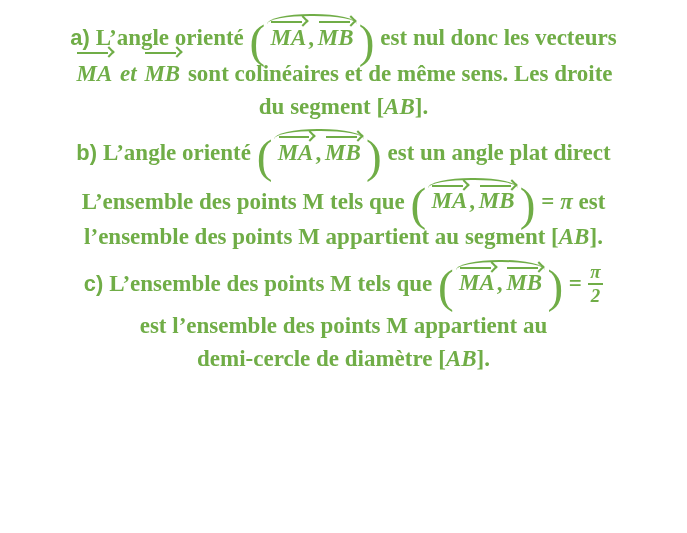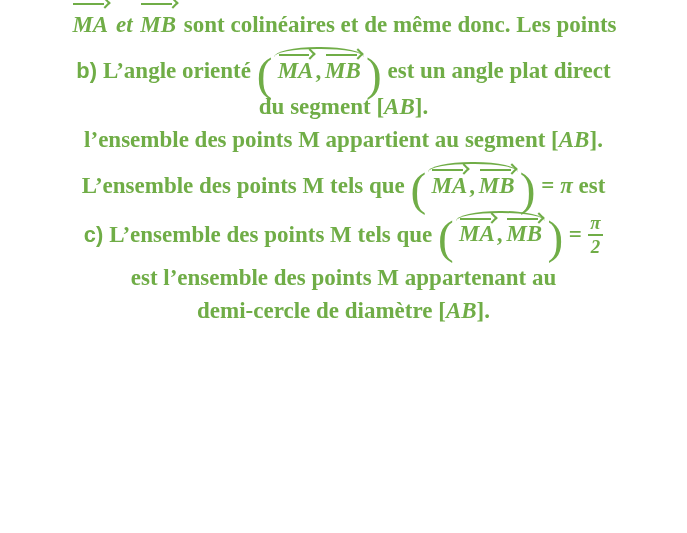--- a/index.html
+++ b/index.html
@@ -32,23 +32,24 @@
   .frac{display:inline-block;vertical-align:-0.62em;line-height:1.08;
     font-size:0.82em;font-style:italic;text-align:center;}
   .frac .num{display:block;border-bottom:2px solid currentColor;padding:0 0.14em 1px;}
   .frac .den{display:block;padding-top:1px;}
 </style>
 </head>
 <body>
 
 <div class="page">
   <div id="content">
-      <div class="line"><span class="vec">MA</span><span class="it"> et </span><span class="vec">MB</span><span class="txt"> sont colinéaires et de même donc. Les points</span></div>
+      <div class="line tall"><span class="label">a) </span><span class="txt">L’angle orienté </span><span class="angle"><span class="paren">(</span><span class="hat"><span class="vec">MA</span><span class="comma">,</span><span class="vec">MB</span></span><span class="paren">)</span></span><span class="txt"> est nul donc les vecteurs</span></div>
+      <div class="line"><span class="vec">MA</span><span class="it"> et </span><span class="vec">MB</span><span class="txt"> sont colinéaires et de même sens. Les droite</span></div>
+      <div class="line"><span class="txt">du segment [</span><span class="it">AB</span><span class="txt">].</span></div>
       <div class="line tall"><span class="label">b) </span><span class="txt">L’angle orienté </span><span class="angle"><span class="paren">(</span><span class="hat"><span class="vec">MA</span><span class="comma">,</span><span class="vec">MB</span></span><span class="paren">)</span></span><span class="txt"> est un angle plat direct</span></div>
-      <div class="line"><span class="txt">du segment [</span><span class="it">AB</span><span class="txt">].</span></div>
+      <div class="line tall"><span class="txt">L’ensemble des points M tels que </span><span class="angle"><span class="paren">(</span><span class="hat"><span class="vec">MA</span><span class="comma">,</span><span class="vec">MB</span></span><span class="paren">)</span></span><span class="txt"> = </span><span class="it">π</span><span class="txt"> est</span></div>
       <div class="line"><span class="txt">l’ensemble des points M appartient au segment [</span><span class="it">AB</span><span class="txt">].</span></div>
-      <div class="line tall"><span class="txt">L’ensemble des points M tels que </span><span class="angle"><span class="paren">(</span><span class="hat"><span class="vec">MA</span><span class="comma">,</span><span class="vec">MB</span></span><span class="paren">)</span></span><span class="txt"> = </span><span class="it">π</span><span class="txt"> est</span></div>
       <div class="line tall"><span class="label">c) </span><span class="txt">L’ensemble des points M tels que </span><span class="angle"><span class="paren">(</span><span class="hat"><span class="vec">MA</span><span class="comma">,</span><span class="vec">MB</span></span><span class="paren">)</span></span><span class="txt"> = </span><span class="frac"><span class="num">π</span><span class="den">2</span></span></div>
-      <div class="line"><span class="txt">est l’ensemble des points M appartenant au</span></div>
+      <div class="line"><span class="txt">est l’ensemble des points M appartient au</span></div>
       <div class="line"><span class="txt">demi-cercle de diamètre [</span><span class="it">AB</span><span class="txt">].</span></div>
     </div>
 
 </div>
 
 </body></html>

